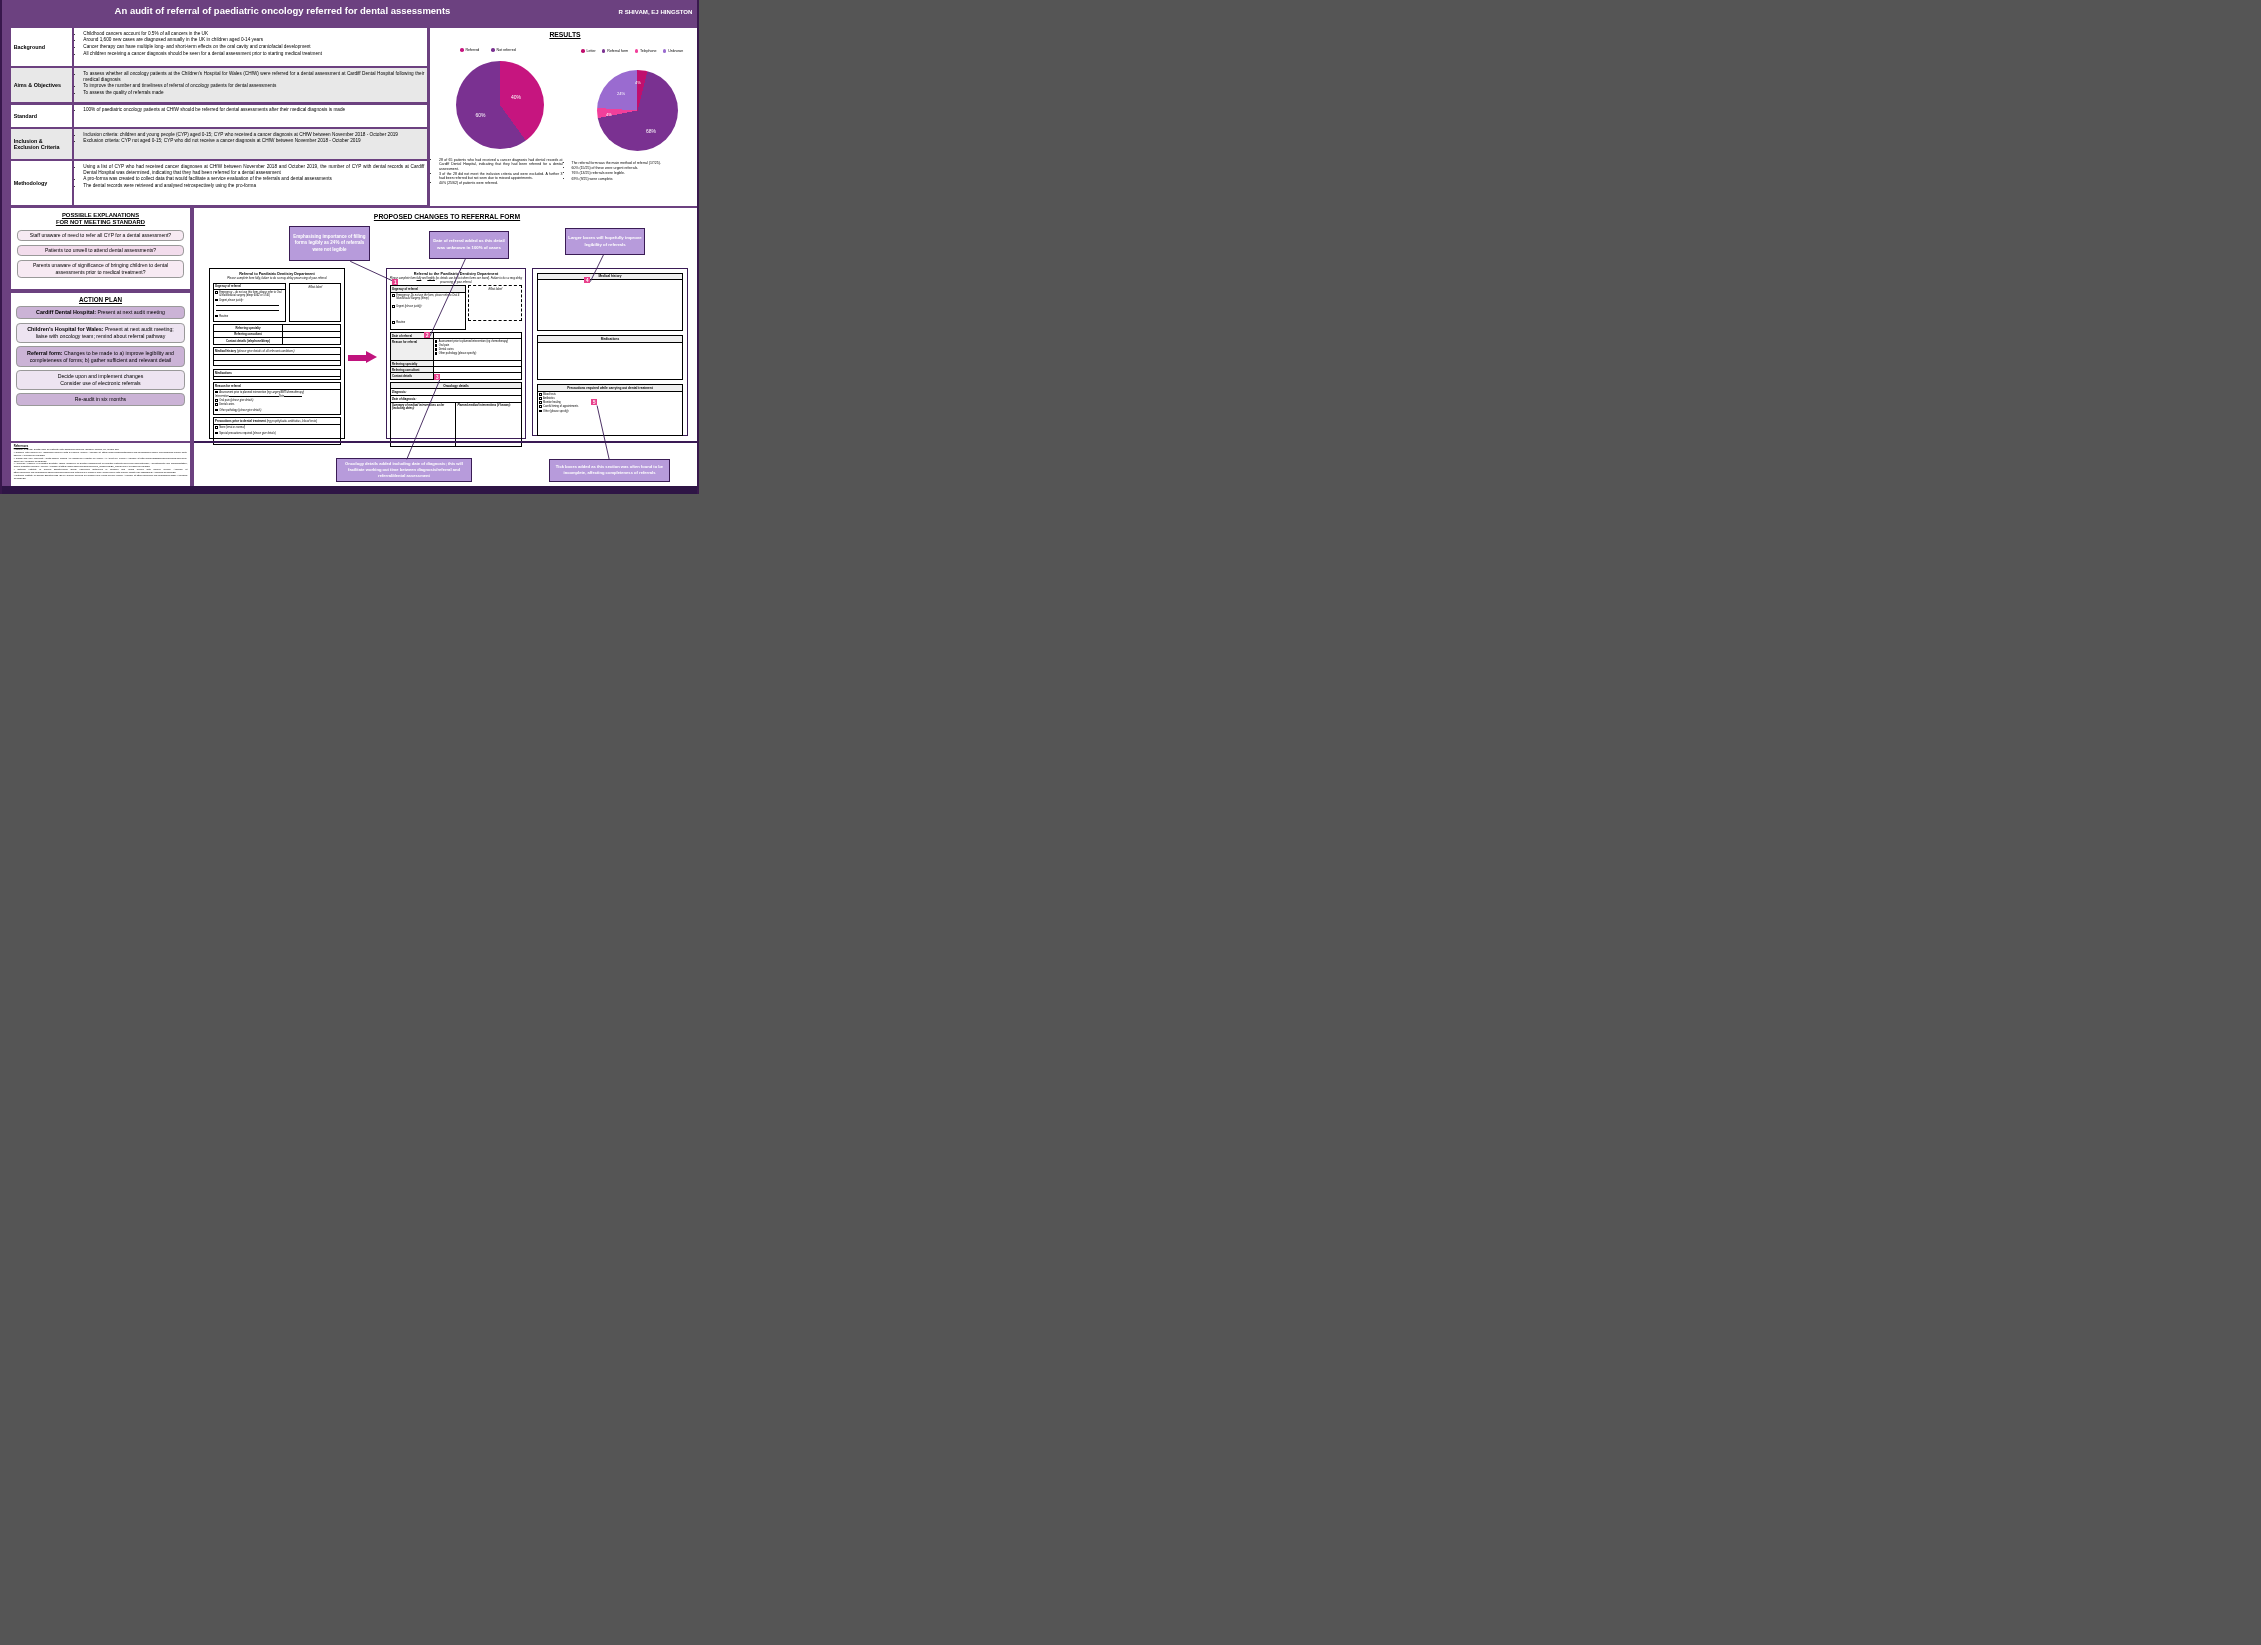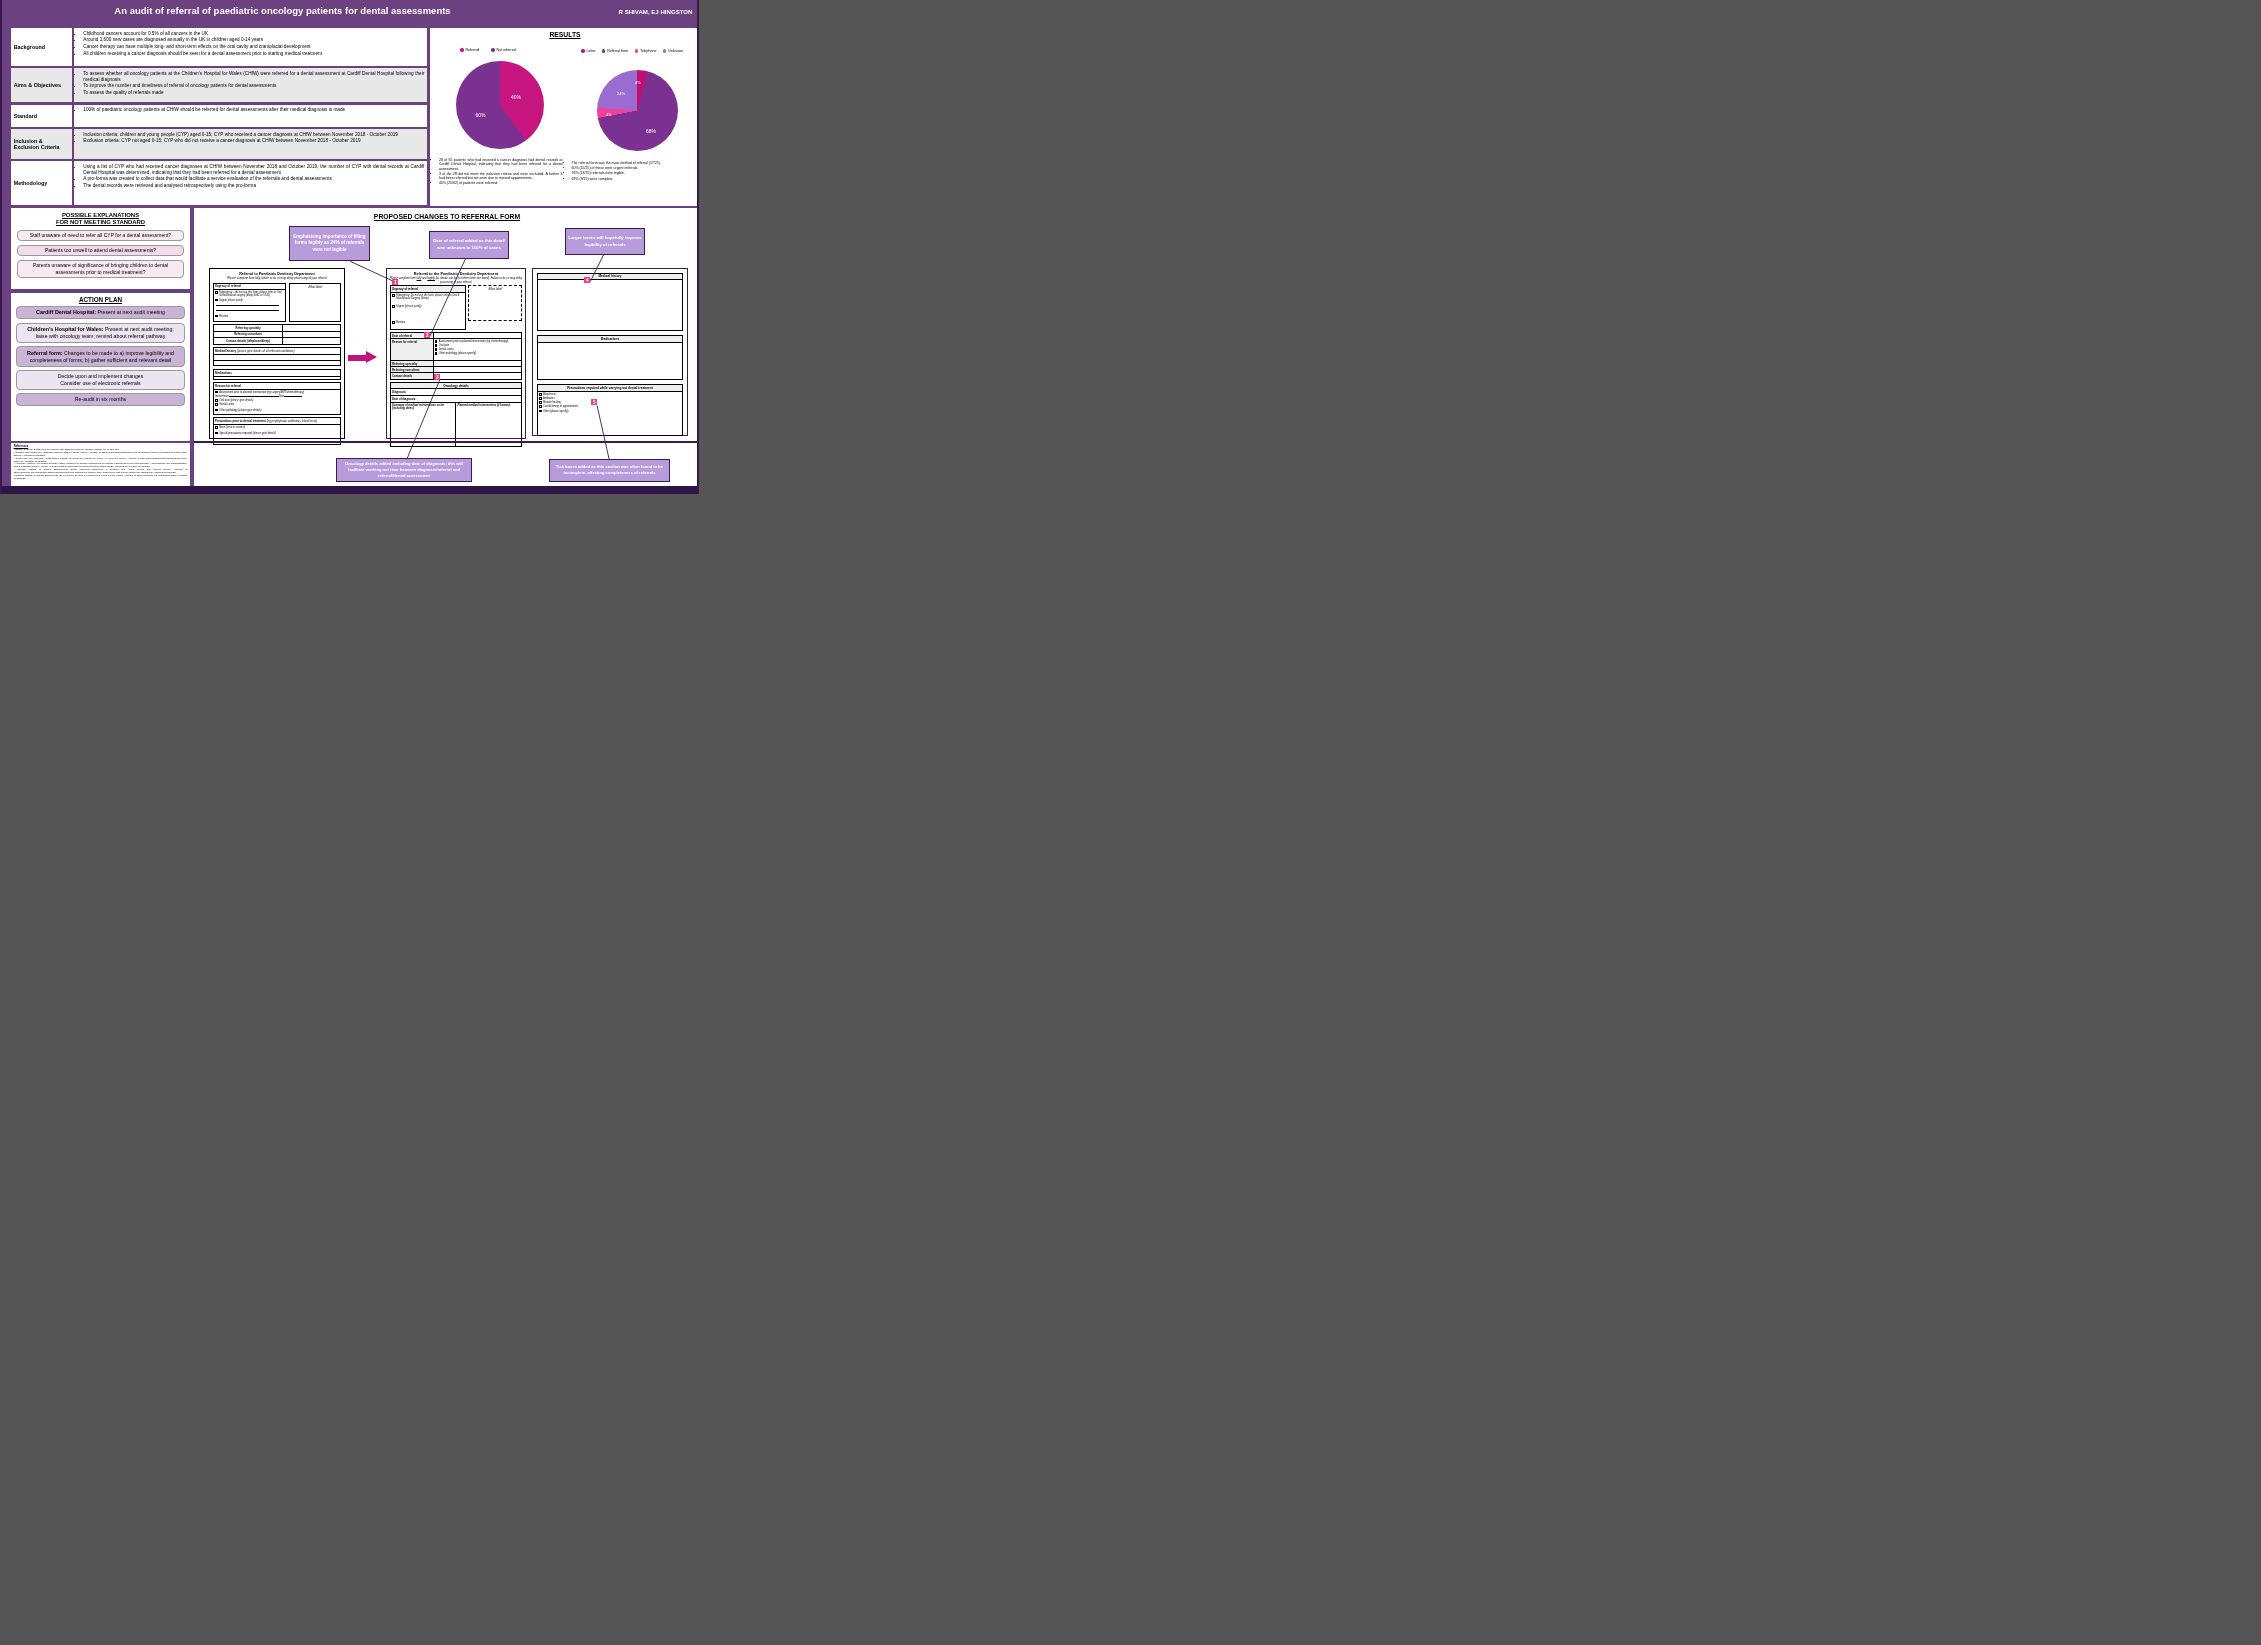--- a/index.html
+++ b/index.html
@@ -79,21 +79,21 @@
   .n-lab{width:43px;border-right:0.5px solid #000;font-weight:bold;font-size:2.8px;padding:0.9px 1.4px;background:#EFEFEF;}
   .chead{background:#EFEFEF;text-align:center;font-weight:bold;font-size:3.2px;padding:0.9px;border-bottom:0.5px solid #000;}
   .bi{font-weight:bold;font-style:italic;}
   .footer{position:absolute;left:0;bottom:0;width:100%;height:7.7px;background:#2E1545;}
 </style>
 </head>
 <body>
 
 <div id="poster">
 
-  <div class="hdr-title">An audit of referral of paediatric oncology patients for dental assessments</div>
+  <div class="hdr-title">An audit of referral of paediatric oncology referred for dental assessments</div>
   <div class="hdr-authors">R SHIVAM, EJ HINGSTON</div>
 
   <div id="audit" class="white" style="background:#6C4180;">
     <div class="tcell tlabel">Background</div>
     <div class="tcell tbul">
         <ul>
       <li>Childhood cancers account for 0.5% of all cancers in the UK</li>
       <li>Around 1,600 new cases are diagnosed annually in the UK in children aged 0-14 years</li>
       <li>Cancer therapy can have multiple long- and short-term effects on the oral cavity and craniofacial development</li>
       <li>All children receiving a cancer diagnosis should be seen for a dental assessment prior to starting medical treatment</li>

